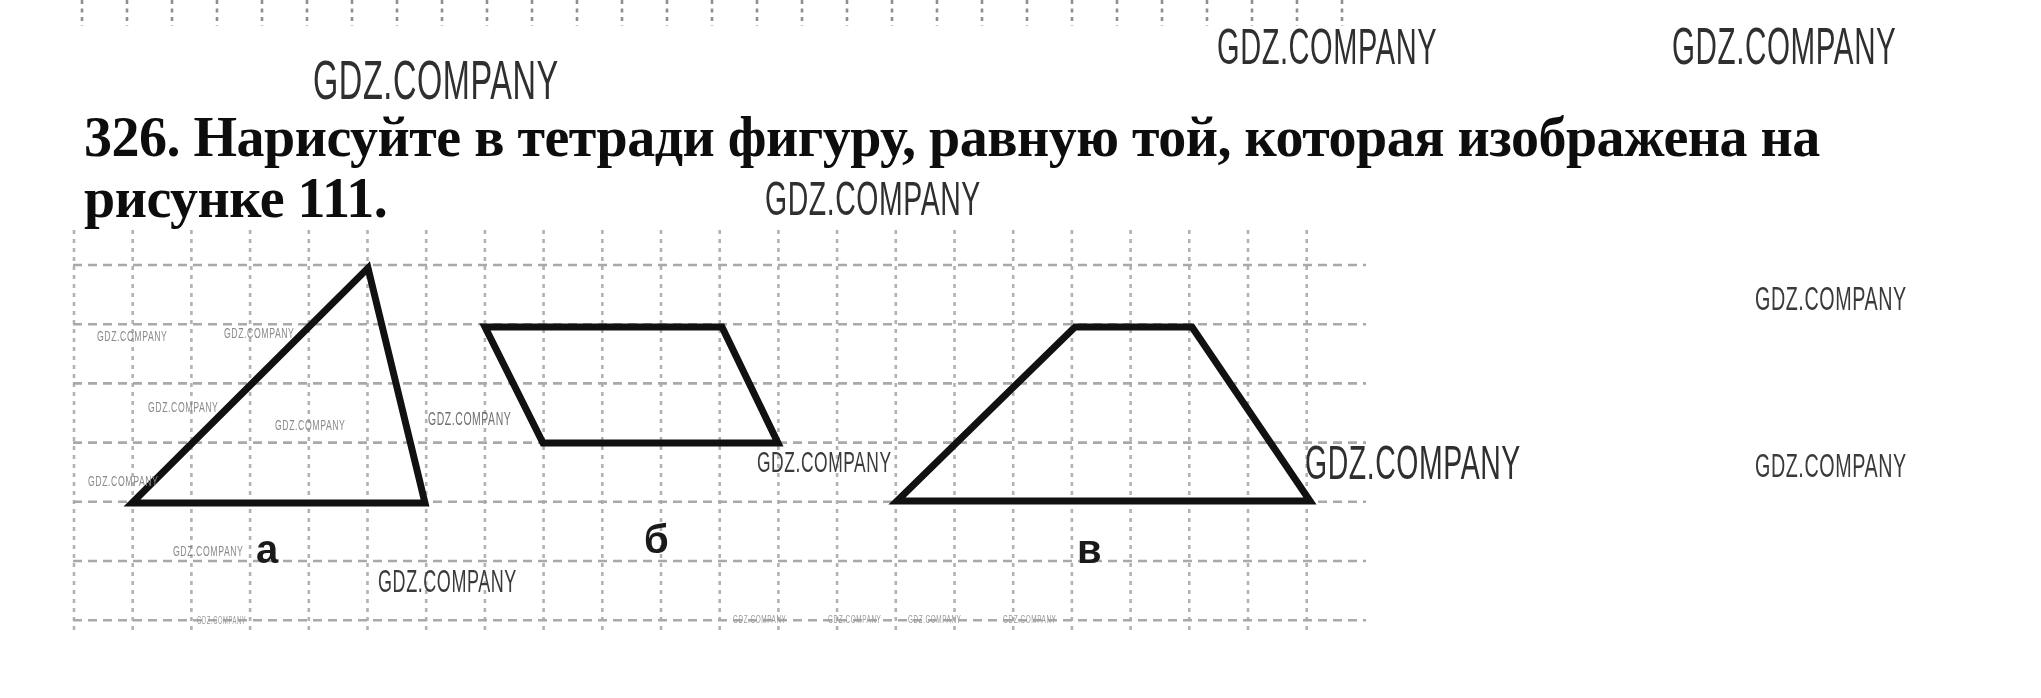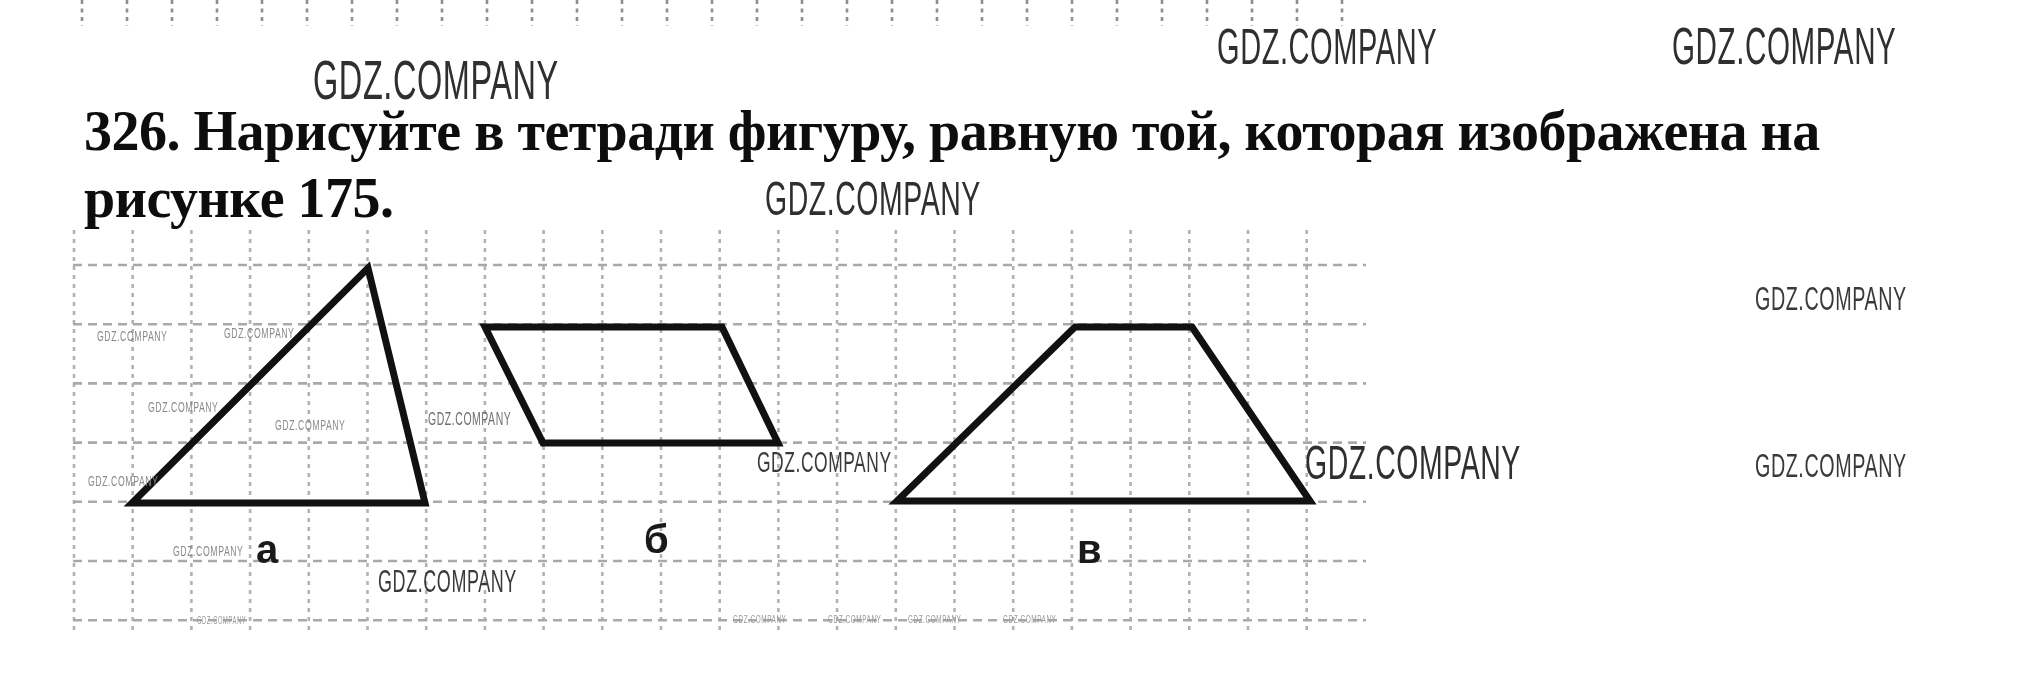--- a/index.html
+++ b/index.html
@@ -5,21 +5,21 @@
   html,body{margin:0;padding:0;background:#ffffff;}
   .page{
     position:relative;
     width:2041px;height:698px;
     background:#ffffff;
     overflow:hidden;
     font-family:"Liberation Sans",sans-serif;
   }
   .title{
     position:absolute;
-    left:84px;top:98px;
+    left:84px;top:104px;
     font-family:"Liberation Serif","DejaVu Serif",serif;
     font-weight:bold;
     font-size:56px;
     line-height:67px;
     color:#0d0d0d;
     letter-spacing:-0.5px;
     white-space:nowrap;
   }
   .wm{
     position:absolute;
@@ -114,21 +114,21 @@
         <line x1="73" y1="620.2" x2="1366" y2="620.2"></line>
       </g>
     <g id="g-shapes" fill="none" stroke-linejoin="miter">
         <polygon points="132,503 425,503 368,268" stroke="#111111" stroke-width="7"></polygon>
         <polygon points="485,327 722,327 778,443 543,443" stroke="#111111" stroke-width="7"></polygon>
         <polygon points="897,501 1075,327 1192,327 1310,501" stroke="#111111" stroke-width="7"></polygon>
       </g>
   </svg>
 
   <div class="title">326. Нарисуйте в тетради фигуру, равную той, которая изображена на</div>
-  <div class="title" style="top:165px;">рисунке 175.</div>
+  <div class="title" style="top:165px;">рисунке 111.</div>
 
   <div id="labels-layer">
       <div class="shape-label" style="left: 256px; top: 529px;">а</div>
       <div class="shape-label" style="left: 644px; top: 519px;">б</div>
       <div class="shape-label" style="left: 1077px; top: 529px;">в</div>
     </div>
   <div id="wm-layer">
       <div class="wm" style="left: 313px; top: 51.92px; font-size: 56px; color: rgb(47, 47, 47);">GDZ.COMPANY</div>
       <div class="wm" style="left: 1217px; top: 22px; font-size: 50px; color: rgb(47, 47, 47);">GDZ.COMPANY</div>
       <div class="wm" style="left: 1672px; top: 20.82px; font-size: 51px; color: rgb(47, 47, 47);">GDZ.COMPANY</div>

